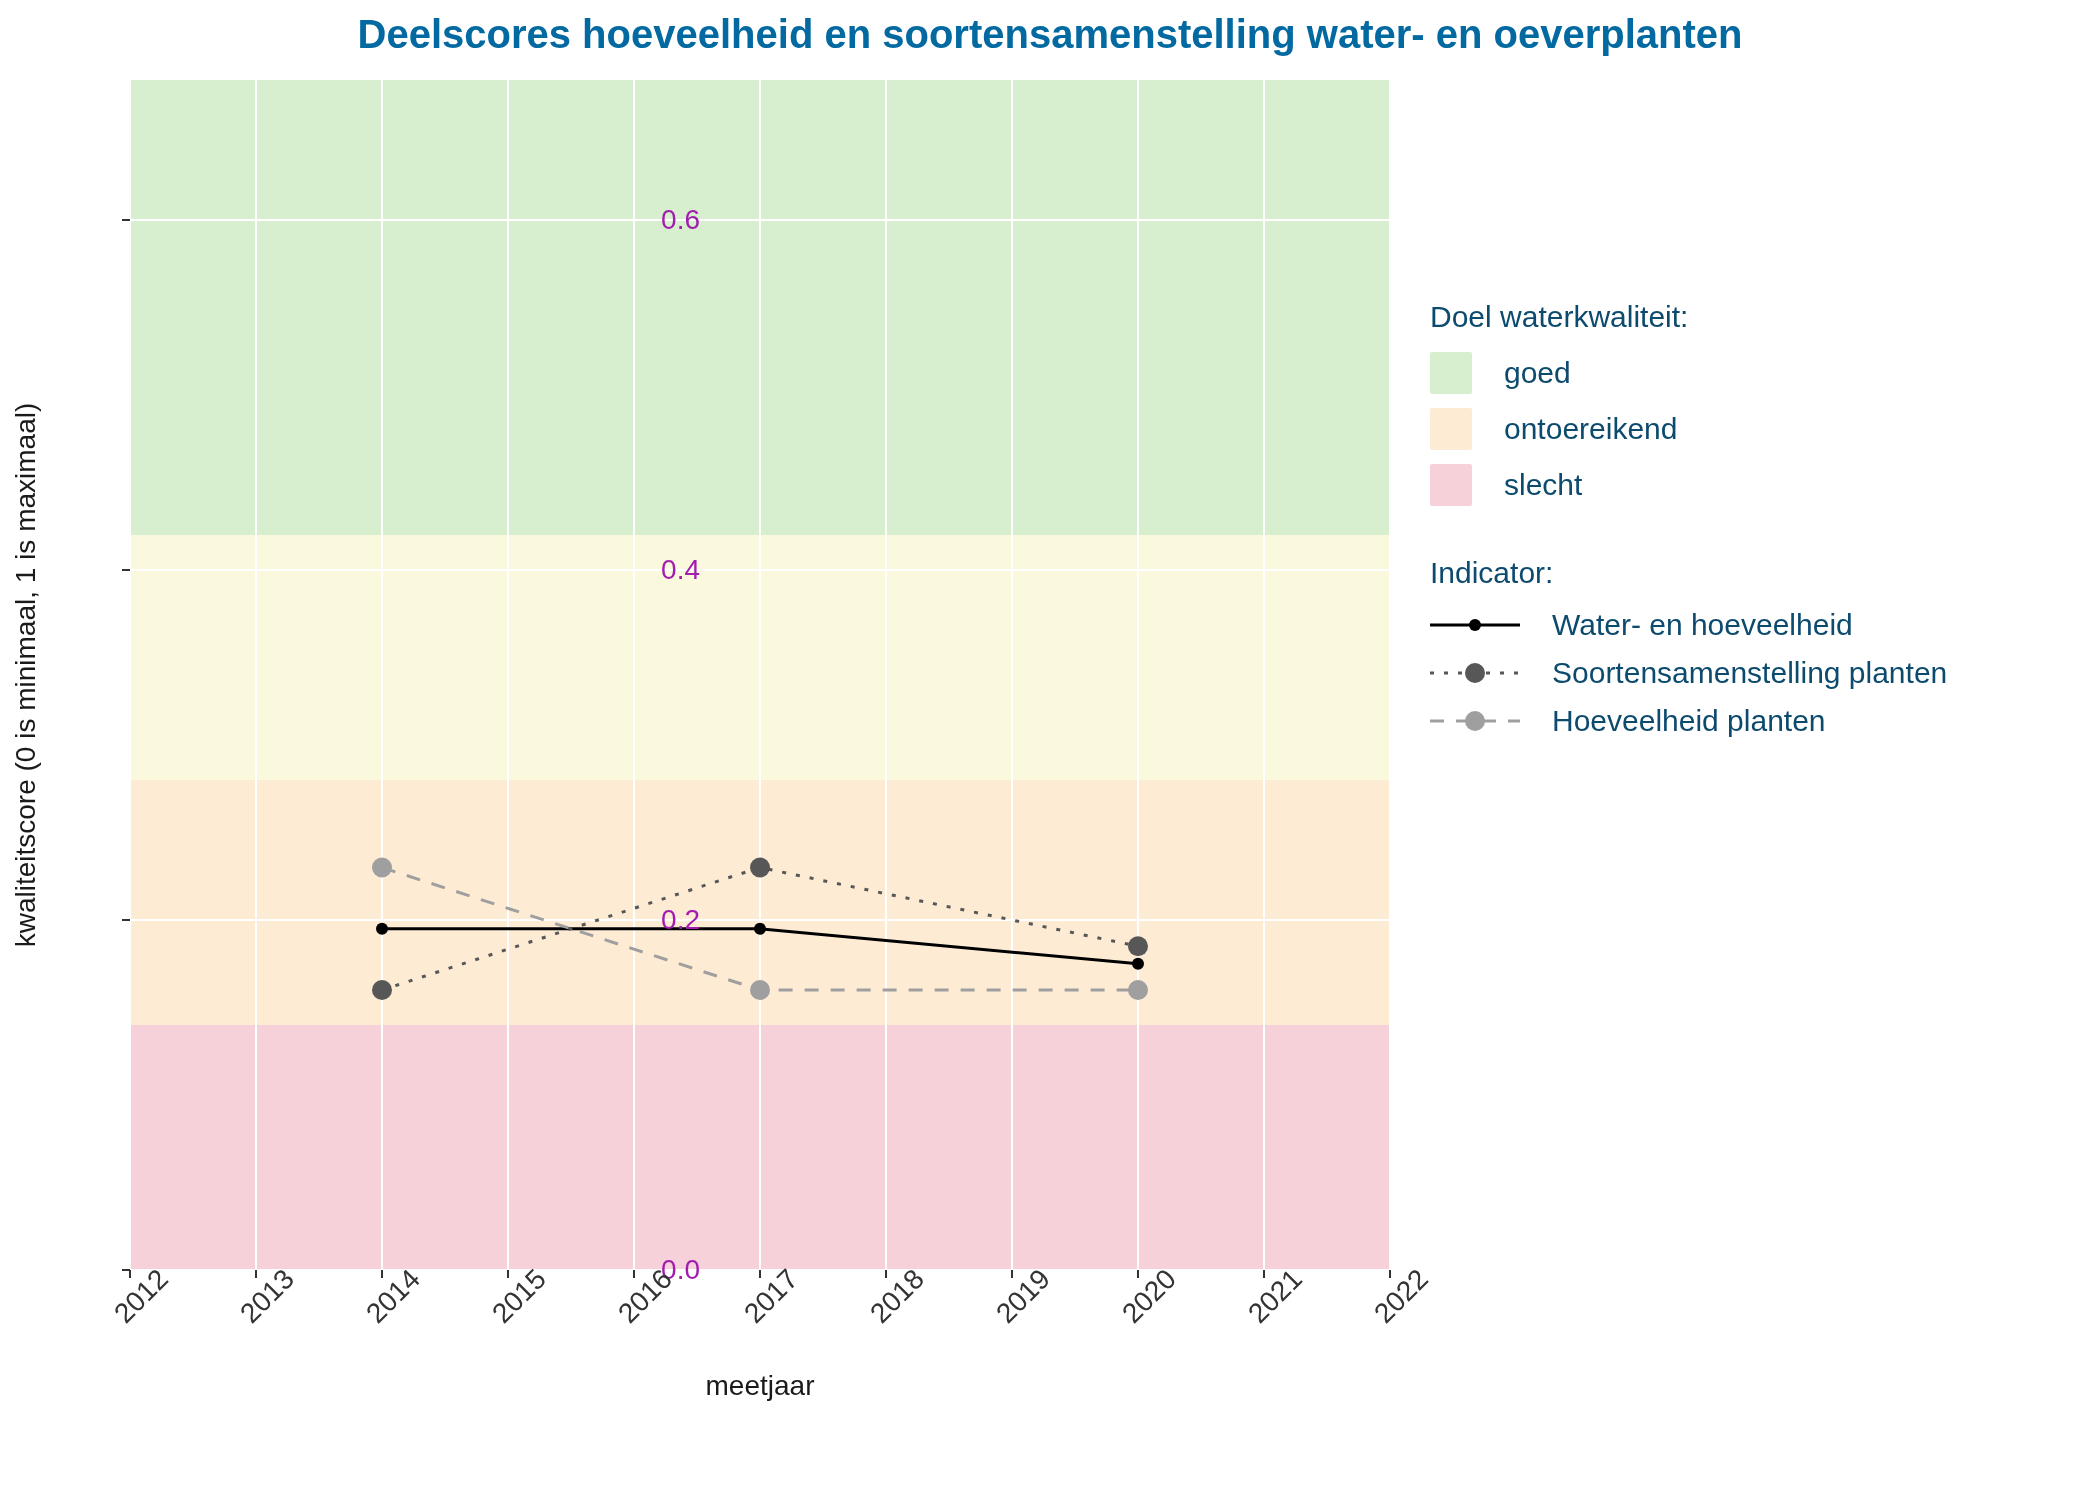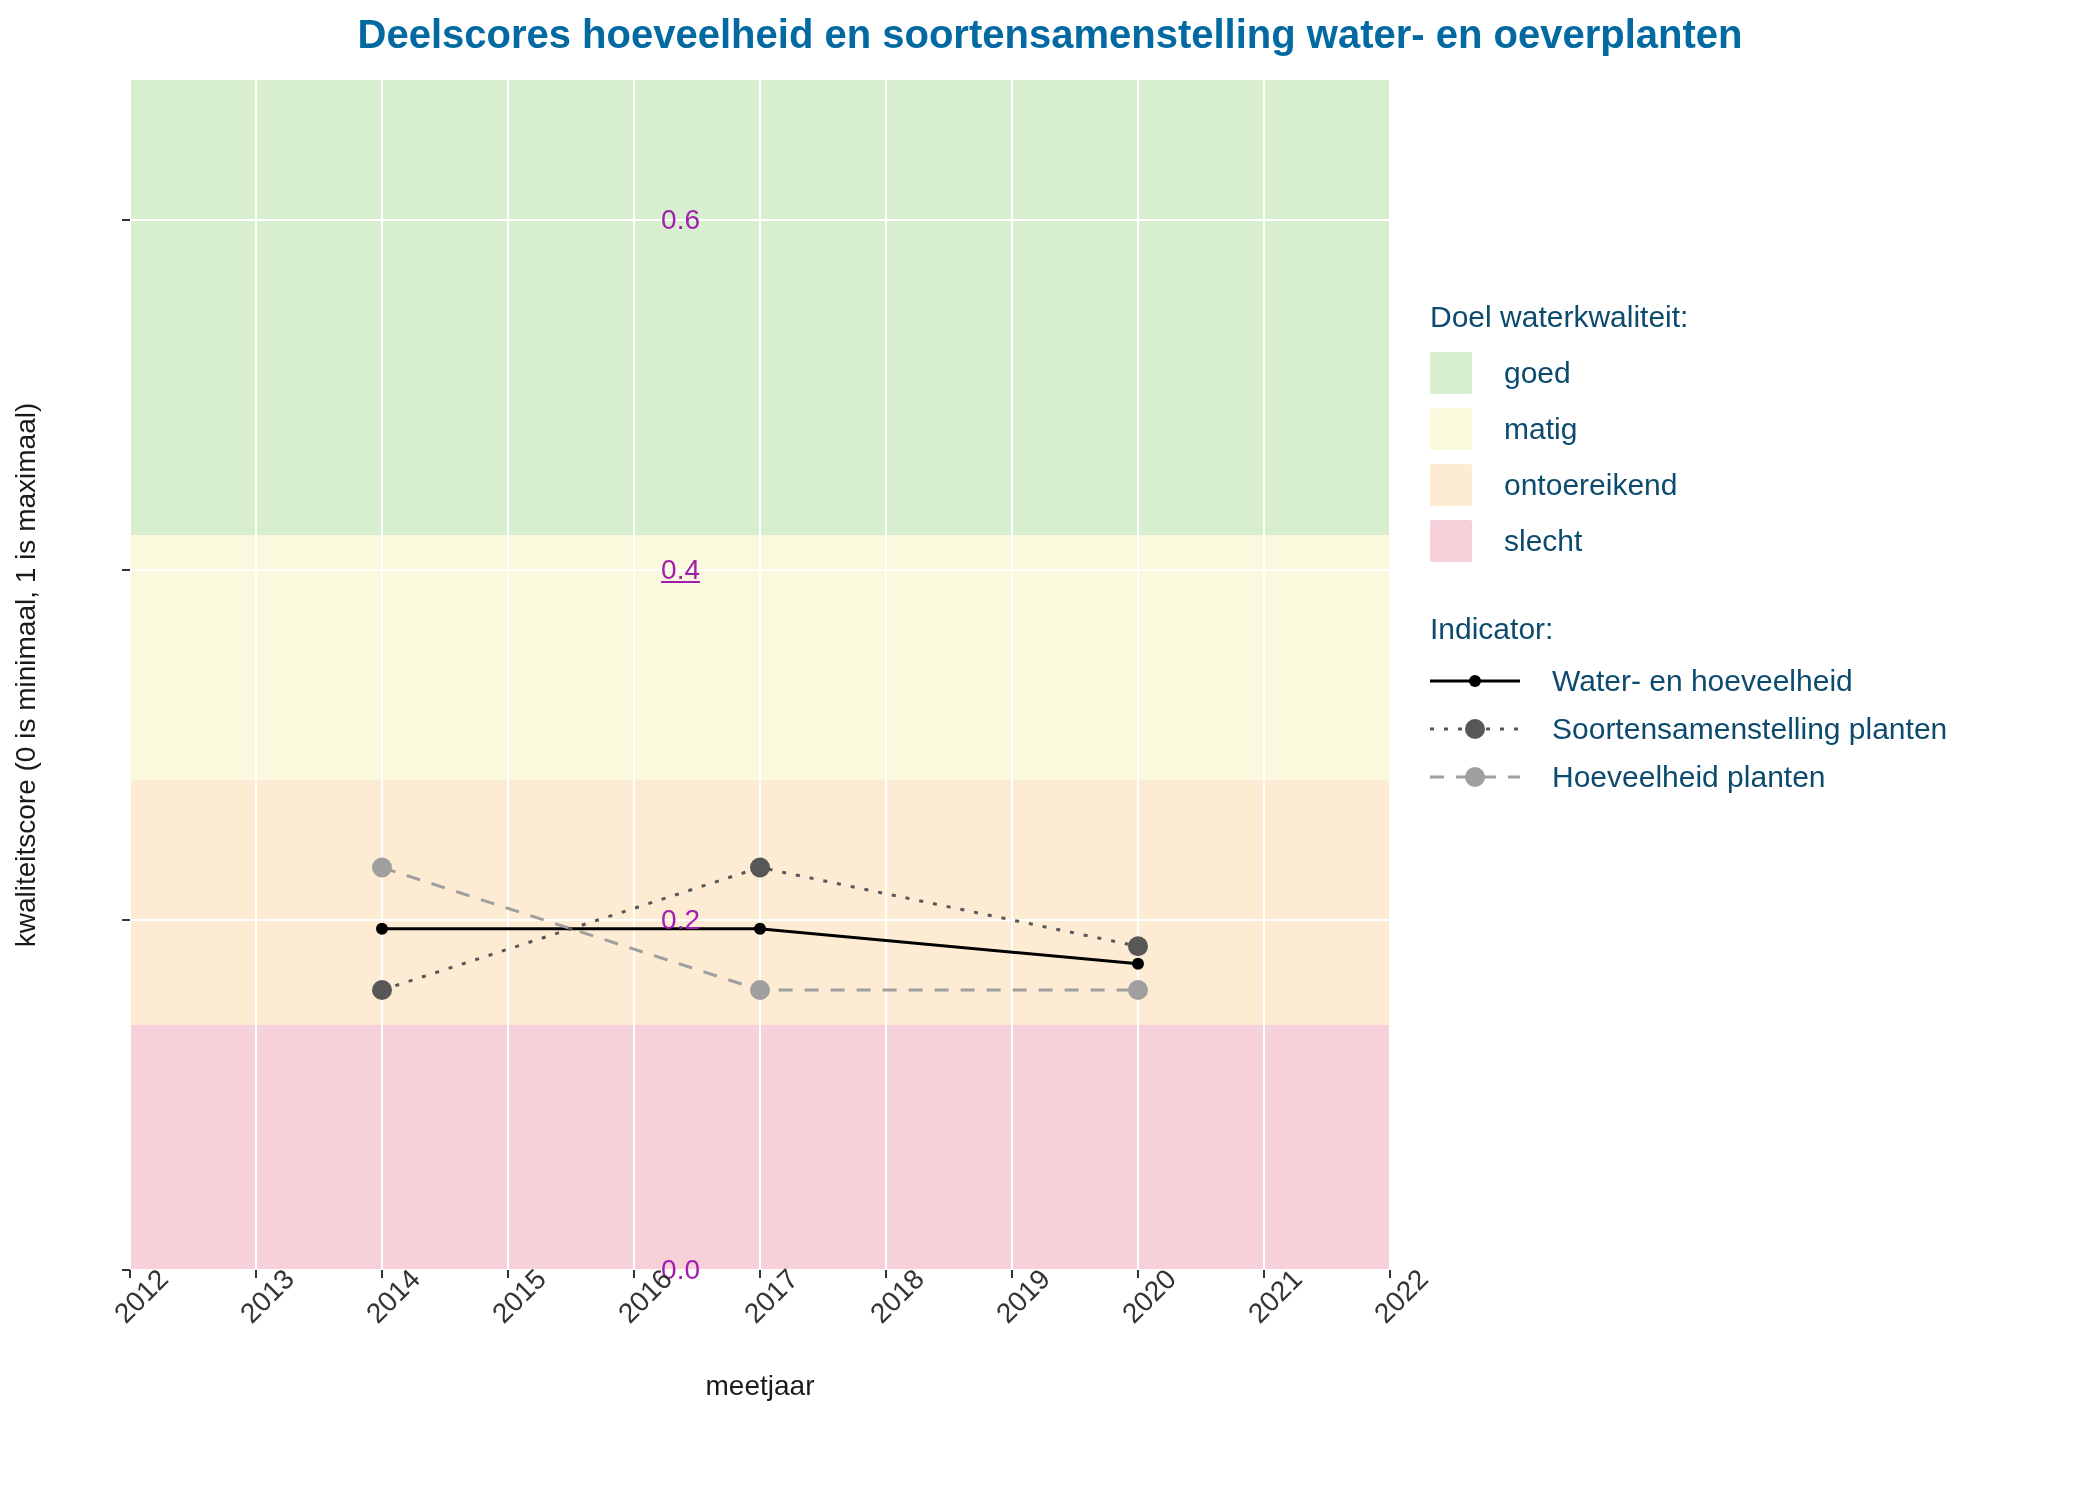--- a/index.html
+++ b/index.html
@@ -159,24 +159,20 @@
   <div class="xlabel">meetjaar</div>
 
   <div class="legend">
     <div class="sect" id="legend-bands">
       <div class="head">Doel waterkwaliteit:</div>
     <div class="item">
           <div class="swatch" style="background: rgb(215, 239, 207);"></div>
           <div>goed</div>
         </div>
         <div class="item">
-          <div class="swatch" style="background: rgb(251, 249, 221);"></div>
-          <div>matig</div>
-        </div>
-        <div class="item">
           <div class="swatch" style="background: rgb(253, 235, 212);"></div>
           <div>ontoereikend</div>
         </div>
         <div class="item">
           <div class="swatch" style="background: rgb(247, 209, 217);"></div>
           <div>slecht</div>
         </div>
       </div>
     <div class="sect" id="legend-series">
       <div class="head">Indicator:</div>
@@ -204,21 +200,21 @@
               <line x1="0" x2="90" y1="15" y2="15" stroke="#9f9f9f" stroke-width="3" stroke-dasharray="14,12"></line>
               <circle cx="45" cy="15" r="10" fill="#9f9f9f"></circle>
             </svg>
           </div>
           <div>Hoeveelheid planten</div>
         </div>
       </div>
   </div>
 <div class="ytick" style="top: 1270px;">0.0</div>
     <div class="ytick" style="top: 920px;">0.2</div>
-    <div class="ytick" style="top: 570px; text-decoration: underline;">0.4</div>
+    <div class="ytick" style="top: 570px;">0.4</div>
     <div class="ytick" style="top: 220px;">0.6</div>
     <div class="xtick" style="left: 130px;">2012</div>
     <div class="xtick" style="left: 256px;">2013</div>
     <div class="xtick" style="left: 382px;">2014</div>
     <div class="xtick" style="left: 508px;">2015</div>
     <div class="xtick" style="left: 634px;">2016</div>
     <div class="xtick" style="left: 760px;">2017</div>
     <div class="xtick" style="left: 886px;">2018</div>
     <div class="xtick" style="left: 1012px;">2019</div>
     <div class="xtick" style="left: 1138px;">2020</div>

